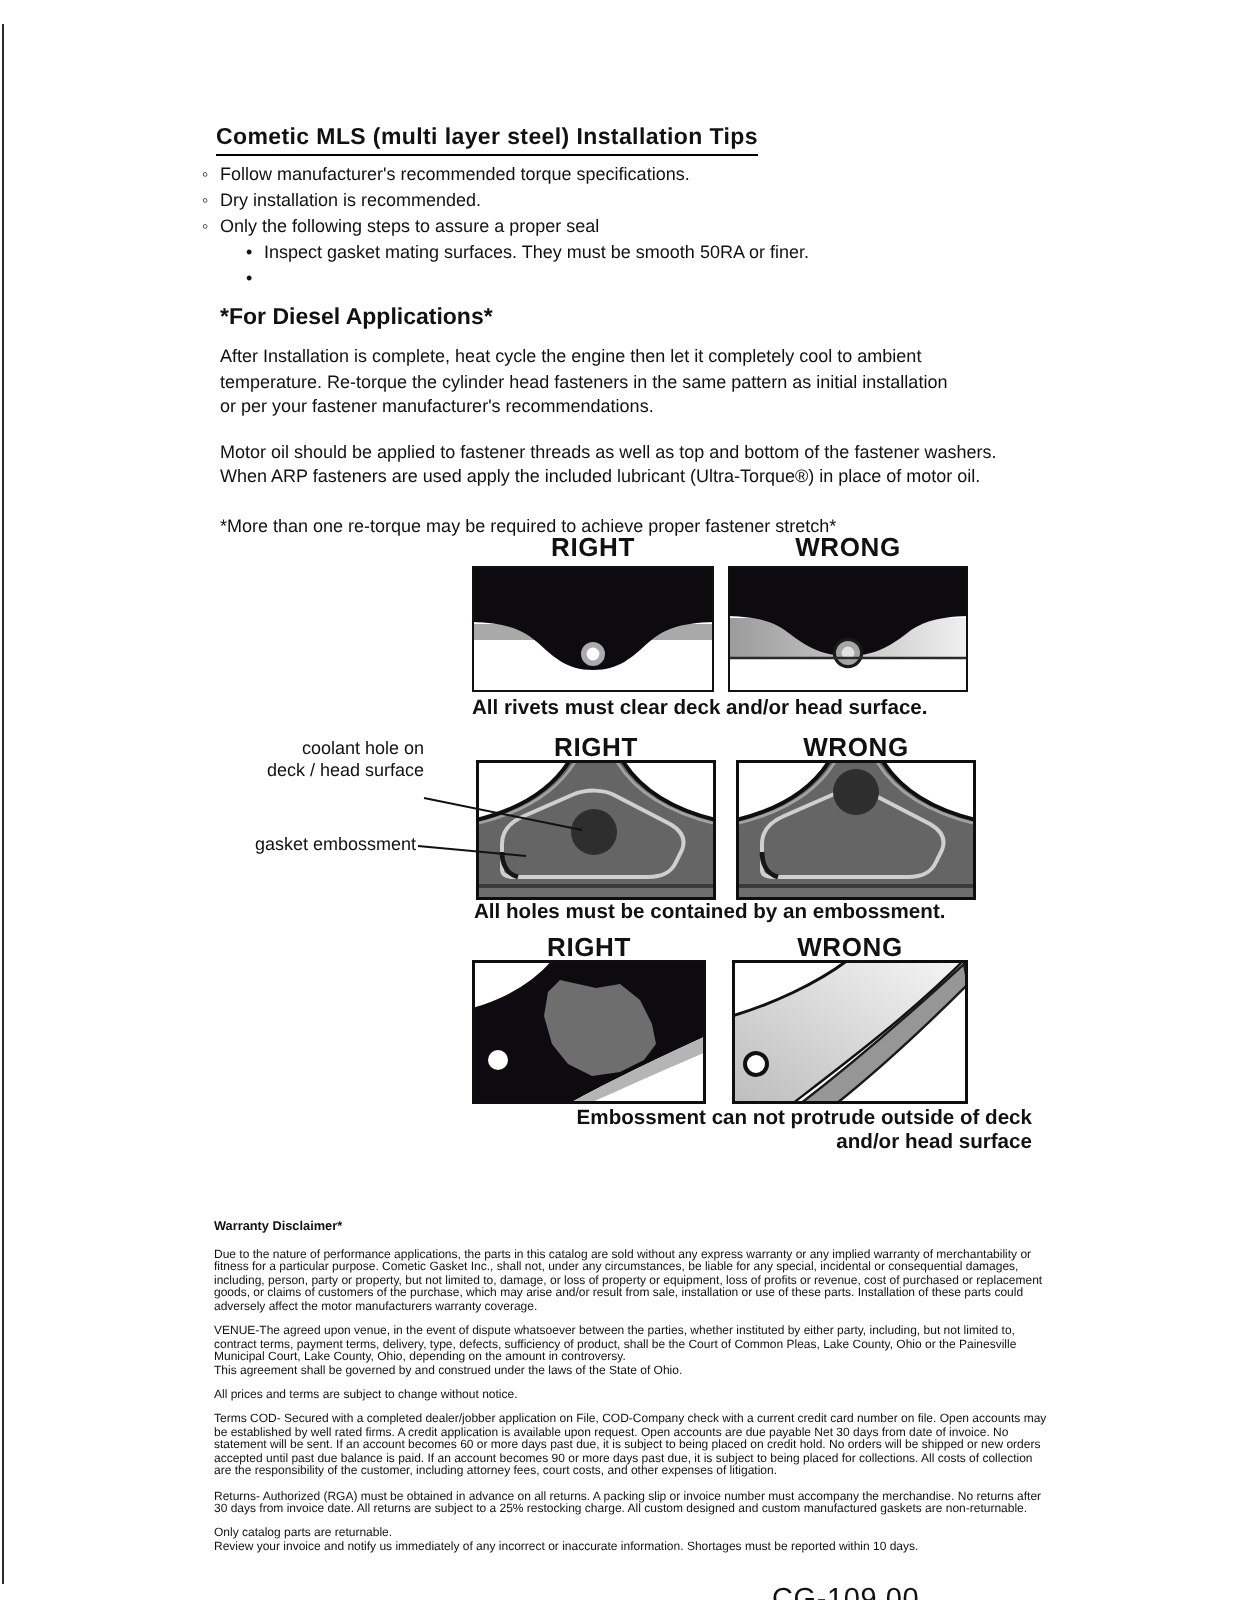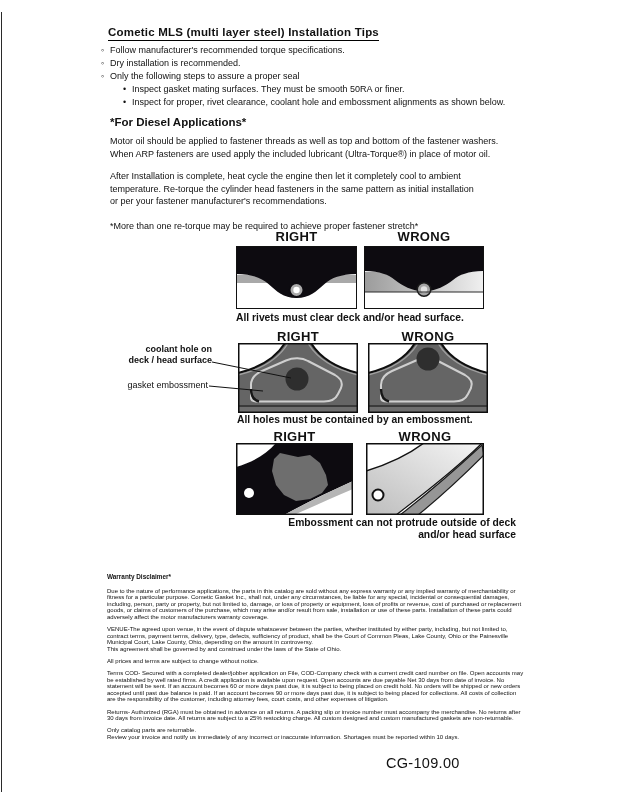--- a/index.html
+++ b/index.html
@@ -4,21 +4,21 @@
 <style>
   html,body{margin:0;padding:0;background:#ffffff;}
   .page{
     position:relative;
     width:618px;height:800px;
     background:#ffffff;
     font-family:"Liberation Sans", sans-serif;
     color:#111;
     overflow:hidden;
   }
-  .abs{position:absolute;}
+  .abs{position:absolute;margin-top:37px;}
   .prelines{white-space:pre-line;}
   .left-rule{position:absolute;left:1px;top:12px;width:1px;height:780px;background:#2a2a2a;}
   .title{
     font-size:11.5px;font-weight:bold;letter-spacing:.2px;
     display:inline-block;border-bottom:1.5px solid #000;padding-bottom:2px;
   }
   .bullets{font-size:9px;line-height:13px;}
   .brow{display:flex;align-items:flex-start;}
   .brow .marker{width:9px;flex:none;text-align:left;}
   .brow.lvl2{padding-left:22px;}
@@ -57,31 +57,30 @@
     <div class="brow">
       <span class="marker">◦</span>
       <span>Only the following steps to assure a proper seal</span>
     </div>
     <div class="brow lvl2">
       <span class="marker">•</span>
       <span>Inspect gasket mating surfaces.  They must be smooth 50RA or finer.</span>
     </div>
     <div class="brow lvl2">
       <span class="marker">•</span>
-      <span>Inspect for proper, rivet clearance, coolant hole and embossment alignments as shown below.</span>
     </div>
   </div>
 
   <div class="abs diesel" style="left:110px;top:116px;width:460px;">
     <h3>*For Diesel Applications*</h3>
-    <p class="prelines">Motor oil should be applied to fastener threads as well as top and bottom of the fastener washers.
-When ARP fasteners are used apply the included lubricant (Ultra-Torque®) in place of motor oil.</p>
     <p class="prelines">After Installation is complete, heat cycle the engine then let it completely cool to ambient
 temperature. Re-torque the cylinder head fasteners in the same pattern as initial installation
 or per your fastener manufacturer's recommendations.</p>
+    <p class="prelines">Motor oil should be applied to fastener threads as well as top and bottom of the fastener washers.
+When ARP fasteners are used apply the included lubricant (Ultra-Torque®) in place of motor oil.</p>
     <p class="prelines note">*More than one re-torque may be required to achieve proper fastener stretch*</p>
   </div>
 
   <div class="abs dg-label" style="left:236px;top:229px;width:121px;">RIGHT</div>
   <div class="abs dg-label" style="left:364px;top:229px;width:120px;">WRONG</div>
 
   <div class="abs" style="left:236px;top:246px;">
     <svg width="121" height="63" viewBox="0 0 121 63">
       <rect x="0" y="0" width="121" height="63" fill="#ffffff"></rect>
       <rect x="0" y="29" width="121" height="8" fill="#a9a9a9"></rect>
@@ -109,21 +108,21 @@
       <path d="M0,46 H120" stroke="#2a2a2a" stroke-width="1.2"></path>
       <rect x="0.5" y="0.5" width="119" height="62" fill="none" stroke="#111" stroke-width="1"></rect>
     </svg>
   </div>
 
   <div class="abs dg-caption" style="left:236px;top:312px;width:300px;">All rivets must clear deck and/or head surface.</div>
 
   <div class="abs dg-label" style="left:238px;top:329px;width:120px;">RIGHT</div>
   <div class="abs dg-label" style="left:368px;top:329px;width:120px;">WRONG</div>
 
-  <div class="abs side-label prelines" style="left:100px;top:344px;width:112px;font-weight:bold;">coolant hole on
+  <div class="abs side-label prelines" style="left:100px;top:332px;width:112px;">coolant hole on
 deck / head surface</div>
   <div class="abs side-label" style="left:100px;top:380px;width:108px;">gasket embossment</div>
 
   <div class="abs" style="left:238px;top:343px;">
     <svg width="120" height="70" viewBox="0 0 120 70">
       <rect x="0" y="0" width="120" height="70" fill="#656565"></rect>
       <rect x="0" y="62" width="120" height="2" fill="#3a3a3a"></rect>
       <rect x="0" y="64" width="120" height="6" fill="#6e6e6e"></rect>
       <path d="M0,0 H47 C39,13 25,24 0,30 Z" fill="#ffffff"></path>
       <path d="M47,0 C39,13 25,24 0,30" stroke="#0e0e0e" stroke-width="2" fill="none"></path>

